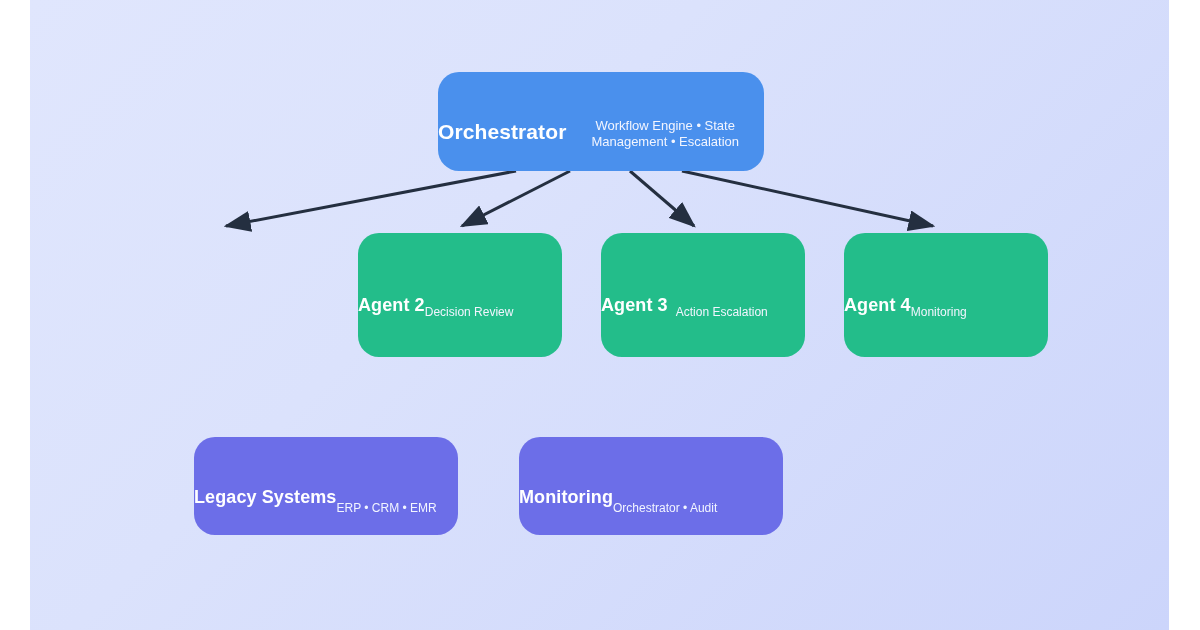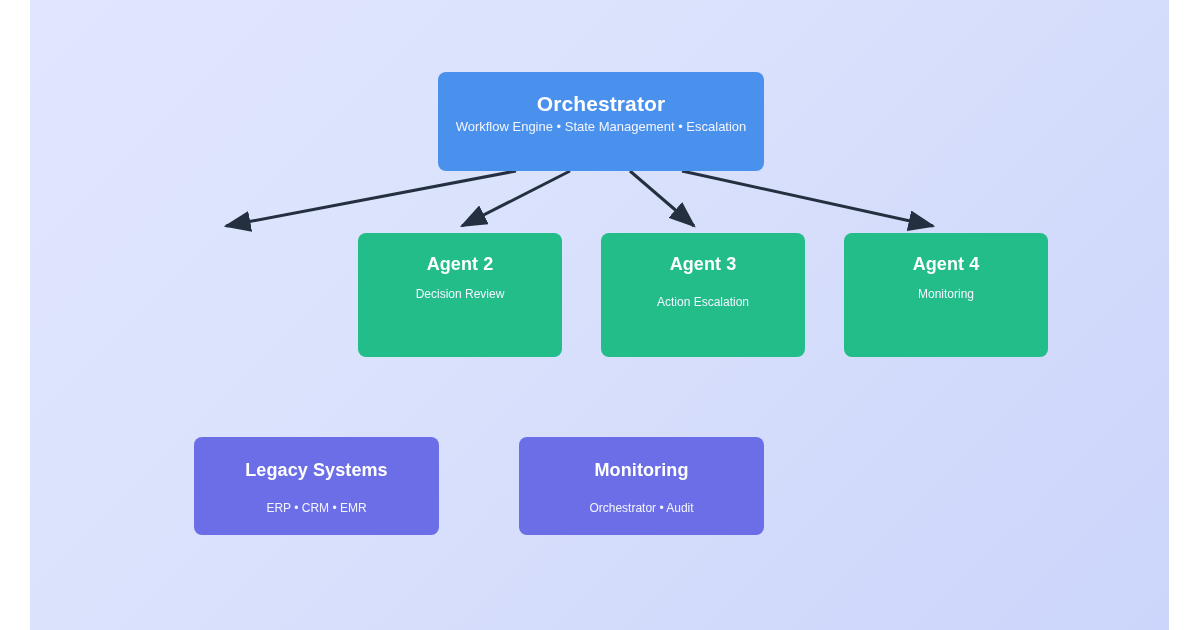--- a/index.html
+++ b/index.html
@@ -41,26 +41,26 @@
     top: 0;
     width: 1139px;
     height: 630px;
     pointer-events: none;
   }
 
   
   .node {
     position: absolute;
     box-sizing: border-box;
-    border-radius: 8px;
+    border-radius: 21px;
     display: flex;
-    flex-direction: column;
+    flex-direction: row;
     align-items: center;
     justify-content: flex-start;
-    text-align: left;
+    text-align: center;
     color: #ffffff;
     padding-top: 22px;
     user-select: none;
   }
   .node .title {
     font-size: 19px;
     font-weight: bold;
     letter-spacing: 0.1px;
     line-height: 1.1;
     color: #ffffff;
@@ -95,21 +95,21 @@
   .node.agent .title { font-size: 18px; }
   .node.agent .subtitle { font-size: 12px; margin-top: 12px; }
   .agent-0 { left: 84px; }
   .agent-1 { left: 328px; }
   .agent-2 { left: 571px; gap: 8px; }
   .agent-3 { left: 814px; }
 
   
   .node.support {
     top: 437px;
-    width: 245px;
+    width: 264px;
     height: 98px;
     background: #6c6ee8;
     padding-top: 24px;
   }
   .node.support .title { font-size: 18px; }
   .node.support .subtitle { font-size: 12px; margin-top: 20px; }
   .support-0 { left: 164px; }
   .support-1 { left: 489px; }
   .support-2 { left: 814px; }
 </style>

